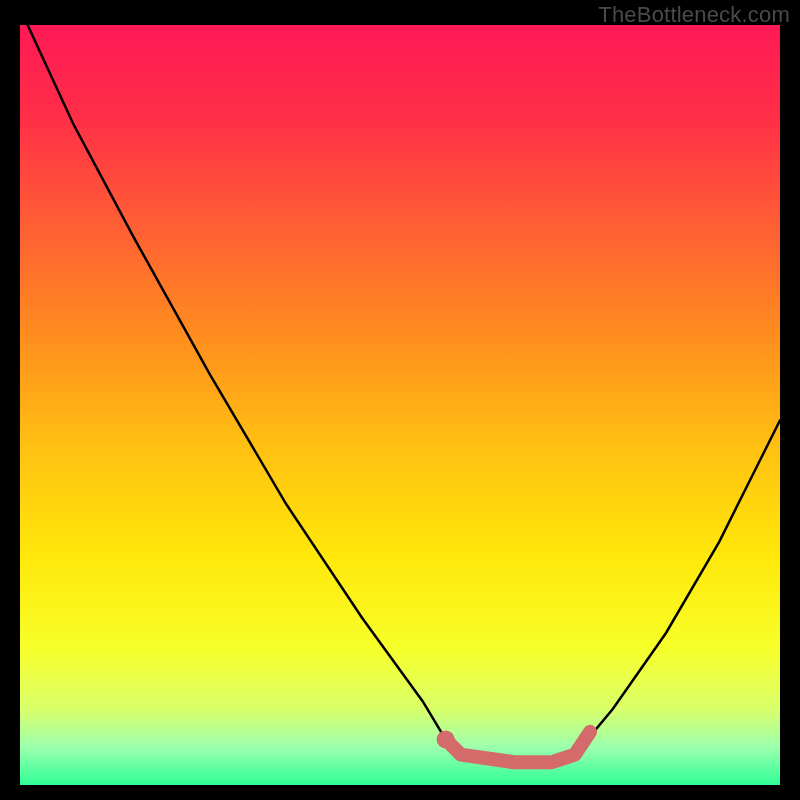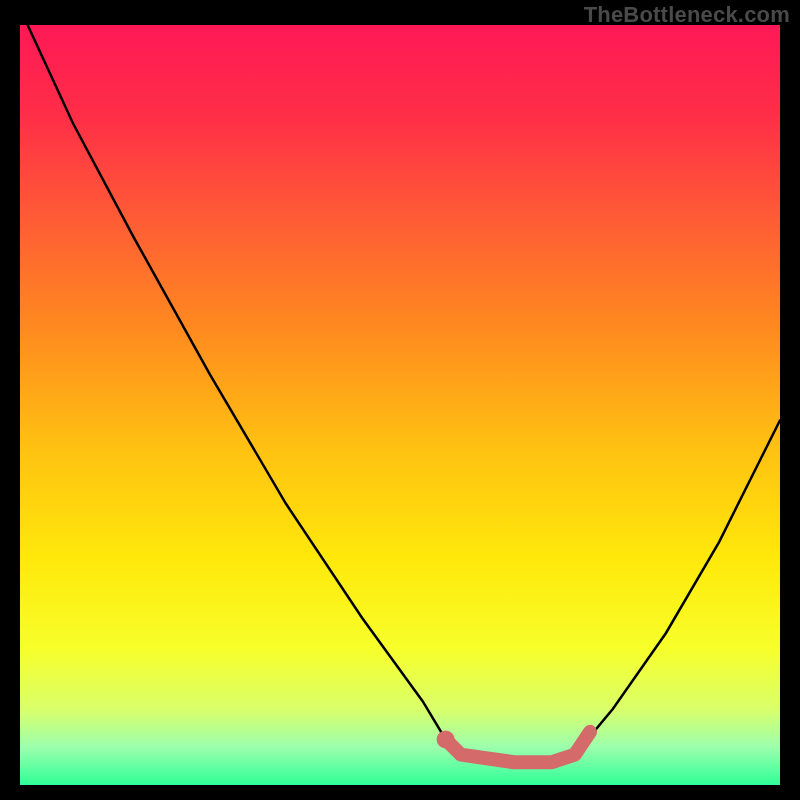--- a/index.html
+++ b/index.html
@@ -29,21 +29,21 @@
   }
   .plot svg {
     display: block;
   }
   .watermark {
     position: absolute;
     top: 2px;
     right: 10px;
     color: #4a4a4a;
     font-size: 22px;
-    font-weight: 700;
+    font-weight: 400;
     letter-spacing: 0.2px;
     user-select: none;
   }
 </style>
 </head>
 <body>
 
 <div class="frame">
 
   <div class="watermark">TheBottleneck.com</div>

